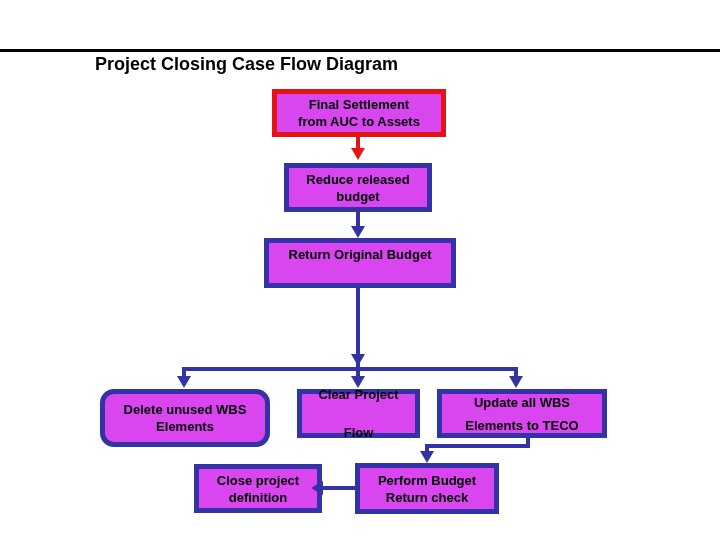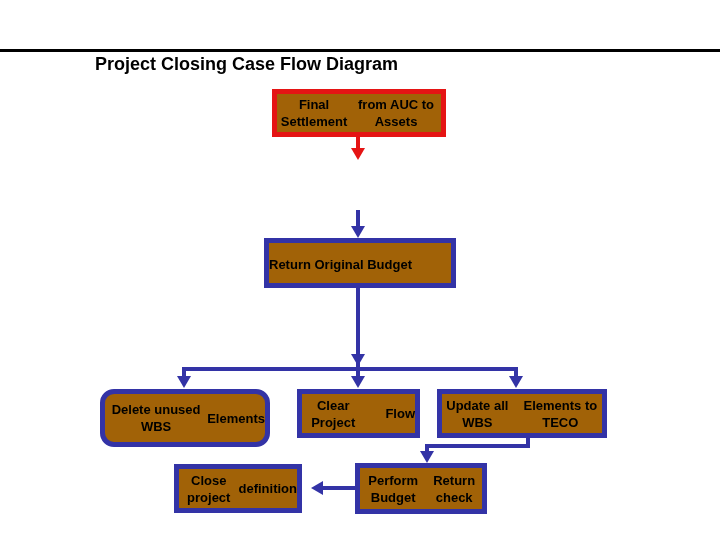--- a/index.html
+++ b/index.html
@@ -22,22 +22,22 @@
   .top-rule{
     position:absolute;left:0;top:49px;width:720px;height:3px;
     background:var(--rule);
   }
   .title{
     position:absolute;left:95px;top:54px;
     font-size:18px;font-weight:bold;white-space:nowrap;
   }
   .node{
     position:absolute;box-sizing:border-box;
-    background:#a16207;
-    display:flex;justify-content:center;align-items:center;
+    background:#d946ef;
+    display:flex;flex-direction:column;justify-content:center;align-items:center;
     text-align:center;
     font-size:13px;font-weight:bold;line-height:17px;
   }
   .node.blue{border:5px solid var(--accent-blue);}
   .node.red{border:5px solid var(--accent-red);}
   .line{position:absolute;background:var(--accent-blue);}
   .line.red{background:var(--accent-red);}
   .ah-down{
     position:absolute;width:0;height:0;
     border-left:7px solid transparent;border-right:7px solid transparent;
@@ -49,37 +49,41 @@
     border-top:7px solid transparent;border-bottom:7px solid transparent;
     border-right:12px solid var(--accent-blue);
   }
   
   .n-final{left:272px;top:89px;width:174px;height:48px;}
   .n-reduce{left:284px;top:163px;width:148px;height:49px;}
   .n-return{left:264px;top:238px;width:192px;height:50px;justify-content:flex-start;padding-top:3px;}
   .n-delete{left:100px;top:389px;width:170px;height:58px;border-radius:14px;}
   .n-clear{left:297px;top:389px;width:123px;height:49px;gap:21px;}
   .n-update{left:437px;top:389px;width:170px;height:49px;gap:6px;}
-  .n-perform{left:355px;top:463px;width:132px;height:51px;}
-  .n-close{left:174px;top:464px;width:128px;height:49px;}
+  .n-perform{left:355px;top:463px;width:144px;height:51px;}
+  .n-close{left:194px;top:464px;width:128px;height:49px;}
 </style>
 </head>
 <body>
 
 <div id="slide">
 
   <div class="top-rule"></div>
 
   <div class="title">Project Closing Case Flow Diagram</div>
 
   <div class="node red n-final">
     <span>Final Settlement</span>
     <span>from AUC to Assets</span>
   </div>
 
+  <div class="node blue n-reduce">
+    <span>Reduce released</span>
+    <span>budget</span>
+  </div>
 
   <div class="node blue n-return">
     <span>Return Original Budget</span>
   </div>
 
   <div class="node blue n-delete">
     <span>Delete unused WBS</span>
     <span>Elements</span>
   </div>
 

